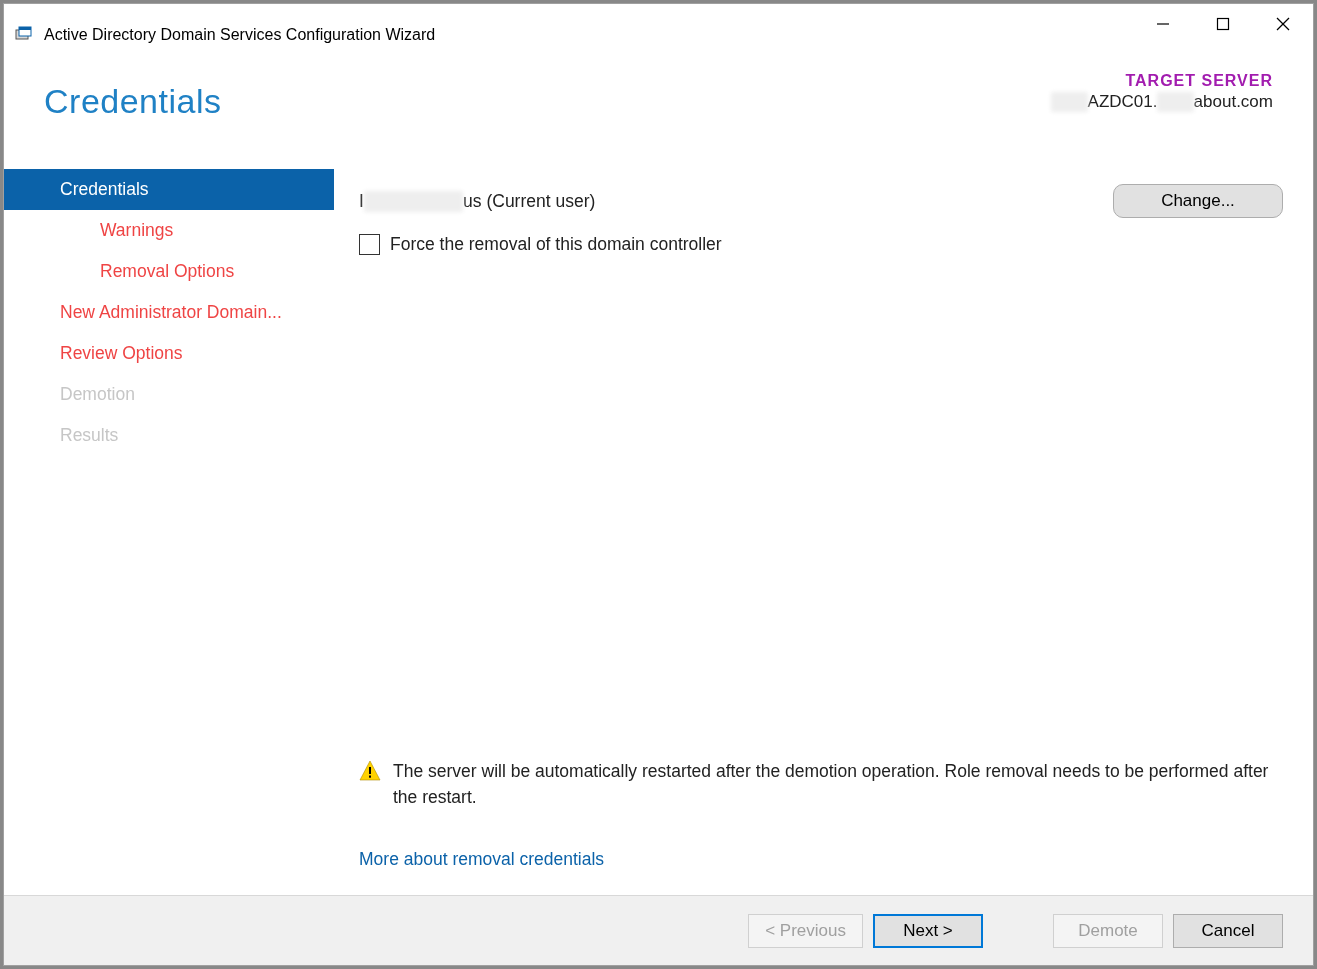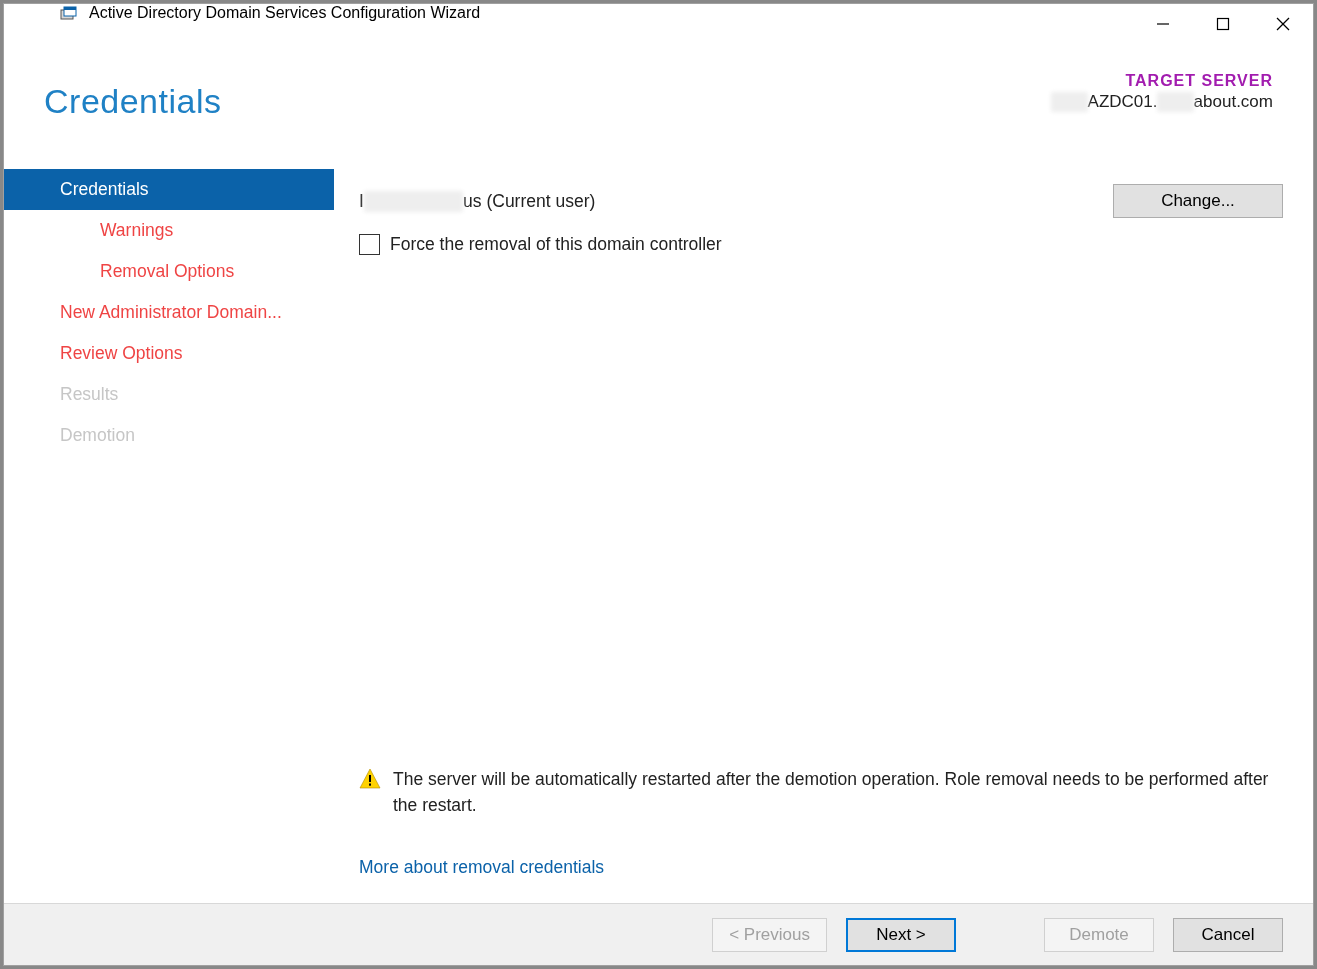--- a/index.html
+++ b/index.html
@@ -15,24 +15,23 @@
       top: 3px; left: 3px; right: 3px; bottom: 3px;
       background: #ffffff;
       border: 1px solid #a0a0a0;
       display: flex;
       flex-direction: column;
     }
     
     .titlebar {
       height: 40px;
       display: flex;
-      align-items: flex-start;
+      align-items: flex-end;
       background: #ffffff;
       padding-left: 10px;
-      margin-left: 45px;
     }
     .titlebar-icon {
       width: 20px;
       height: 20px;
       margin-right: 10px;
       display: inline-flex;
       align-items: center;
       justify-content: center;
     }
     .titlebar-text {
@@ -167,20 +166,21 @@
       font-size: 17px;
       color: #000;
       display: inline-flex;
       align-items: center;
       justify-content: center;
       cursor: pointer;
       font-family: inherit;
     }
     .btn.wide {
       min-width: 170px;
+      border-radius: 10px;
     }
     .btn.disabled {
       color: #a0a0a0;
       border-color: #d0d0d0;
       background: #f4f4f4;
       cursor: default;
     }
     .btn.default {
       border: 2px solid #0078d7;
     }
@@ -203,28 +203,28 @@
     }
     .more-link {
       color: #0b62a9;
       cursor: pointer;
       margin-bottom: 25px;
       display: inline-block;
       margin-top: 19px;
     }
     
     .footer {
-      height: 62px;
+      height: 70px;
       background: #f0f0f0;
       border-top: 1px solid #d8d8d8;
       display: flex;
       align-items: center;
       justify-content: flex-end;
       padding: 8px 30px;
-      gap: 19px;
+      gap: 10px;
     }
     .footer .gap-large { width: 50px; }
   </style>
 </head>
 <body>
 
 <div class="window">
 
   <div class="titlebar">
     <span class="titlebar-icon">
@@ -276,24 +276,24 @@
       <div class="side-item child">
           <span>Removal Options</span>
         </div>
       <div class="side-item">
           <span>New Administrator Domain...</span>
         </div>
       <div class="side-item">
           <span>Review Options</span>
         </div>
       <div class="side-item disabled">
+          <span>Demotion</span>
+        </div>
+      <div class="side-item disabled">
           <span>Results</span>
-        </div>
-      <div class="side-item disabled">
-          <span>Demotion</span>
         </div>
     </div>
 
     <div class="content">
 
       <div class="user-row">
         <div class="current-user">
           <span>I</span>
             <span class="redact">████████</span>
             <span>us (Current user)</span>

